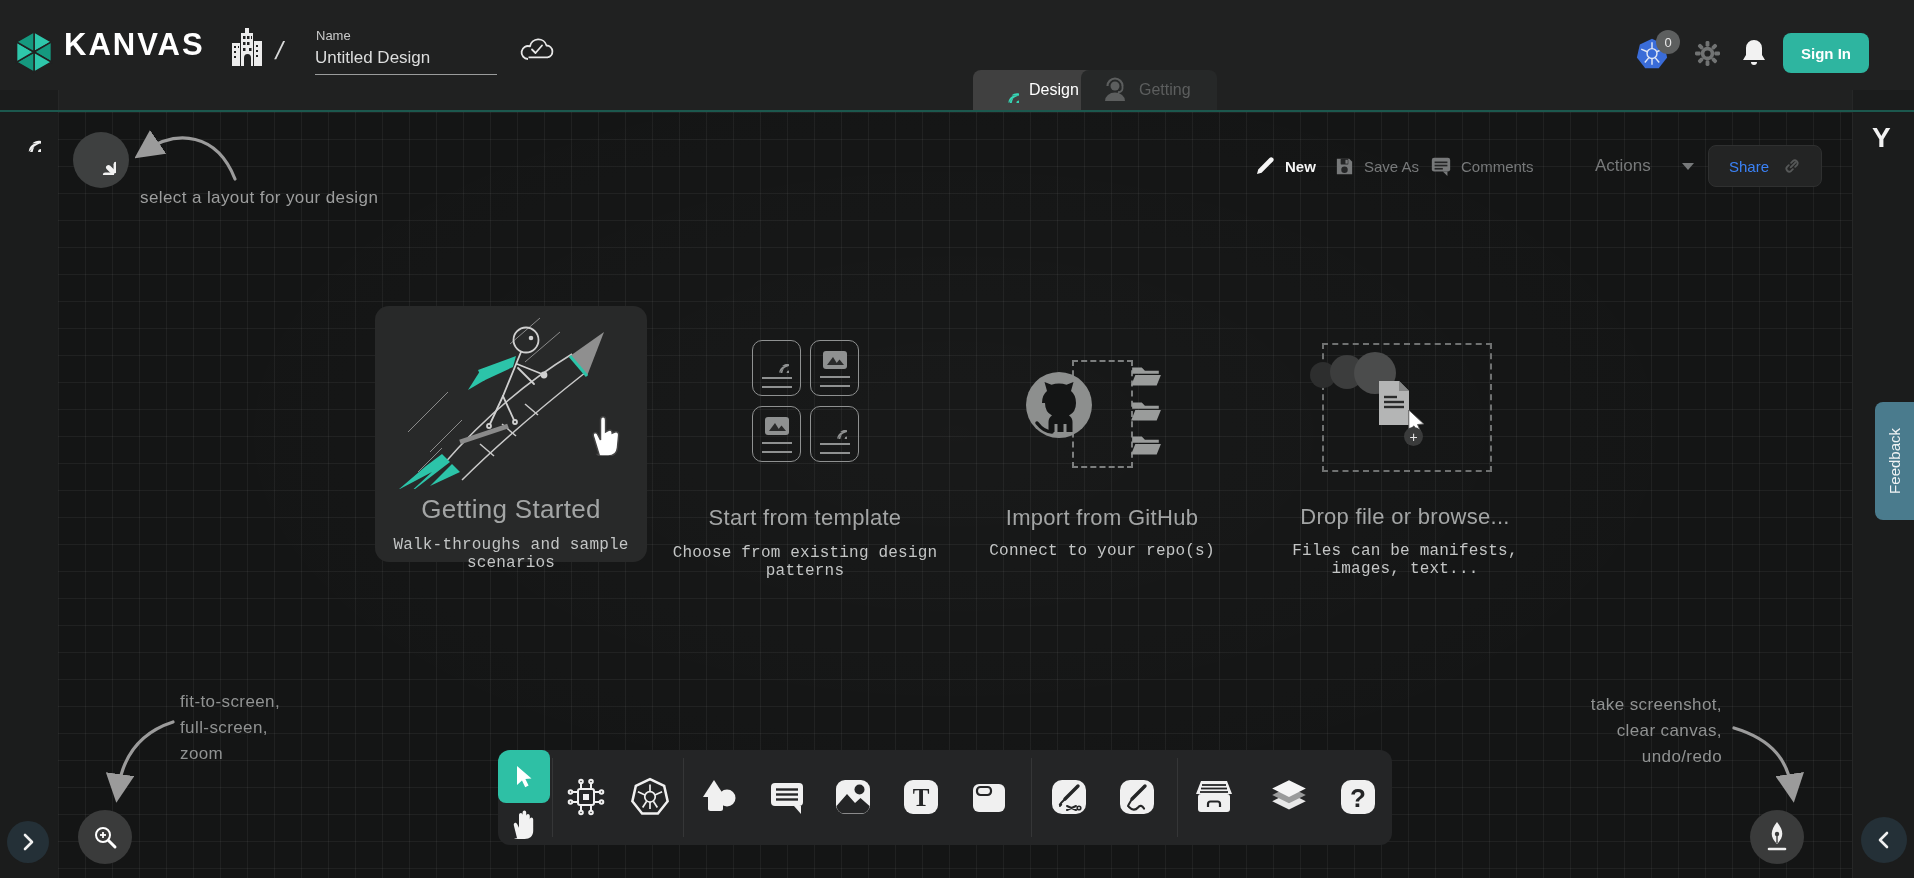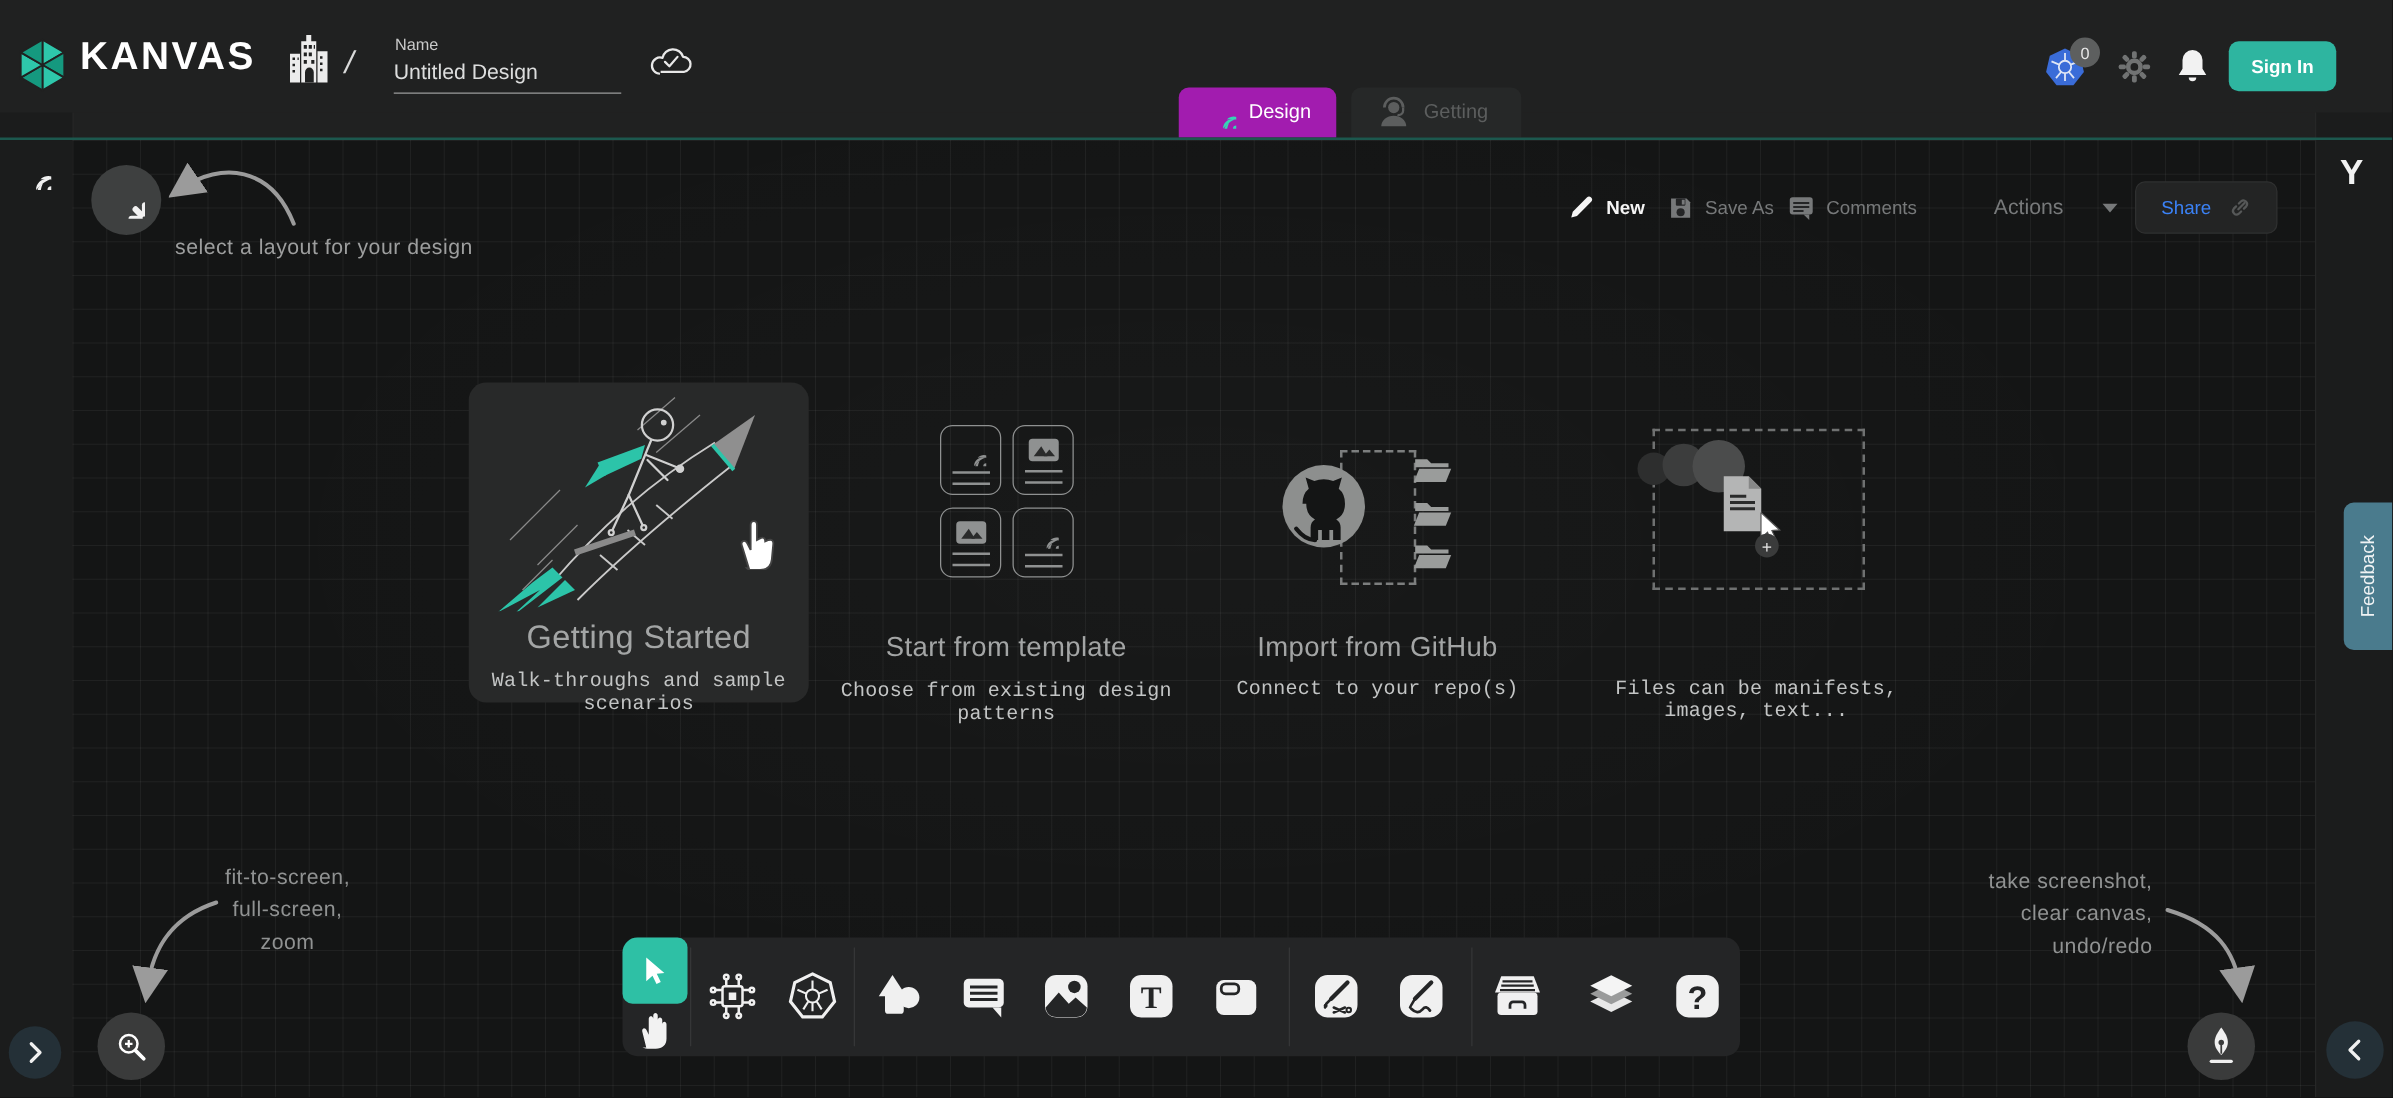--- a/index.html
+++ b/index.html
@@ -7,21 +7,21 @@
   .abs{position:absolute;}
   
   #header{left:0;top:0;width:1914px;height:90px;background:#202121;}
   #brand{left:64px;top:27px;font-size:31px;font-weight:bold;color:#fff;letter-spacing:2px;}
   #name-label{left:316px;top:28px;font-size:13px;color:#c9cacа;color:#c9caca;}
   #name-input{left:315px;top:46px;width:182px;background:transparent;border:none;border-bottom:1px solid #9a9c9c;
     color:#dcdddd;font-size:17px;font-family:"Liberation Sans",sans-serif;padding:2px 0 6px 0;outline:none;}
   
   .tab{top:70px;height:40px;display:flex;align-items:center;gap:10px;padding:0 20px;font-size:16px;
     border-radius:8px 8px 0 0;box-sizing:border-box;cursor:pointer;}
-  #tab-design{left:943px;width:126px;background:#a21caf;color:#fff;}
+  #tab-design{left:973px;width:126px;background:#404040;color:#fff;}
   #tab-operate{left:1081px;width:136px;background:#262828;color:#5c5e5e;}
   #signin-btn{left:1783px;top:33px;width:86px;height:40px;background:#2eb5a0;border:none;border-radius:8px;
     color:#fff;font-size:15px;font-weight:bold;font-family:"Liberation Sans",sans-serif;cursor:pointer;}
   #k8s-badge{left:1656px;top:30px;width:24px;height:24px;background:#5d5f5f;border-radius:50%;
     color:#e8e8e8;font-size:13px;display:flex;align-items:center;justify-content:center;}
   
   #left-rail{left:0;top:90px;width:58px;height:788px;background:#1b1c1c;border-right:1px solid rgba(255,255,255,.05);}
   #right-rail{left:1852px;top:90px;width:62px;height:788px;background:#1b1c1c;border-left:1px solid rgba(255,255,255,.05);}
   #teal-line{left:0;top:110px;width:1914px;height:2px;background:#1c584e;}
   .rail-circle{width:42px;height:42px;border-radius:50%;background:#243037;display:flex;align-items:center;justify-content:center;cursor:pointer;}
@@ -32,21 +32,21 @@
   
   #canvas{left:58px;top:112px;width:1794px;height:766px;background-color:#141515;
     background-image:radial-gradient(ellipse at 50% 42%,rgba(255,255,255,.018),transparent 62%),
       linear-gradient(rgba(255,255,255,.05) 1px,transparent 1px),
       linear-gradient(90deg,rgba(255,255,255,.05) 1px,transparent 1px);
     background-size:100% 100%,27px 27px,27px 27px;}
   #layout-btn{left:15px;top:20px;width:56px;height:56px;border-radius:50%;background:#3e4040;
     display:flex;align-items:center;justify-content:center;cursor:pointer;}
   #layout-hint{left:82px;top:76px;font-size:17px;color:#9d9e9e;letter-spacing:.4px;}
   .hint{color:#909292;font-size:17px;letter-spacing:.4px;line-height:26px;}
-  #hint-bl{left:122px;top:577px;text-align:center;}
+  #hint-bl{left:122px;top:577px;text-align:left;}
   #hint-br{left:1504px;top:580px;width:160px;text-align:right;}
   
   .ttb{top:42px;height:24px;display:flex;align-items:center;gap:9px;font-size:15px;color:#77797a;cursor:pointer;}
   #ttb-new{left:1196px;color:#f5f5f5;font-weight:bold;}
   #ttb-save{left:1276px;}  #ttb-comments{left:1372px;}  #ttb-actions{left:1537px;}
   #share-btn{left:1650px;top:33px;width:112px;height:40px;background:#232424;border:1px solid #2f3030;border-radius:8px;
     display:flex;align-items:center;justify-content:center;gap:14px;color:#3b82f6;font-size:15px;cursor:pointer;}
   .caret{width:0;height:0;border-left:6px solid transparent;border-right:6px solid transparent;border-top:7px solid #77797a;}
   
   #card-gs{left:317px;top:194px;width:272px;height:256px;background:#282929;border-radius:14px;cursor:pointer;}
@@ -408,20 +408,21 @@
           <line x1="6" y1="17" x2="19" y2="17"></line>
         <line x1="6" y1="22" x2="26" y2="22"></line>
           <line x1="6" y1="27" x2="26" y2="27"></line>
         </g>
     </svg>
     <svg class="abs" style="left:1348px;top:298px" width="22" height="26" viewBox="0 0 14 19">
       <path d="M1,0 L1,15 L4.8,11.6 L7.2,17.2 L9.8,16 L7.4,10.6 L12,10.2 Z" fill="#fff" stroke="#555" stroke-width=".7"></path>
     </svg>
     <div class="abs drop-circle" style="left:1346px;top:315px;width:19px;height:19px;background:#3a3b3b;
          color:#e5e5e5;font-size:14px;display:flex;align-items:center;justify-content:center">+</div>
+    <div id="drop-title" class="abs card-title">Drop file or browse...</div>
     <div id="drop-sub" class="abs card-sub">Files can be manifests, images, text...</div>
 
     <div id="hint-bl" class="abs hint">
       <div>fit-to-screen,</div>
       <div>full-screen,</div>
       <div>zoom</div>
     </div>
     <svg class="abs" style="left:40px;top:600px" width="85" height="92" viewBox="0 0 85 92">
       <defs>
           <marker id="m2" markerWidth="9" markerHeight="9" refX="5" refY="4.5" orient="auto">

